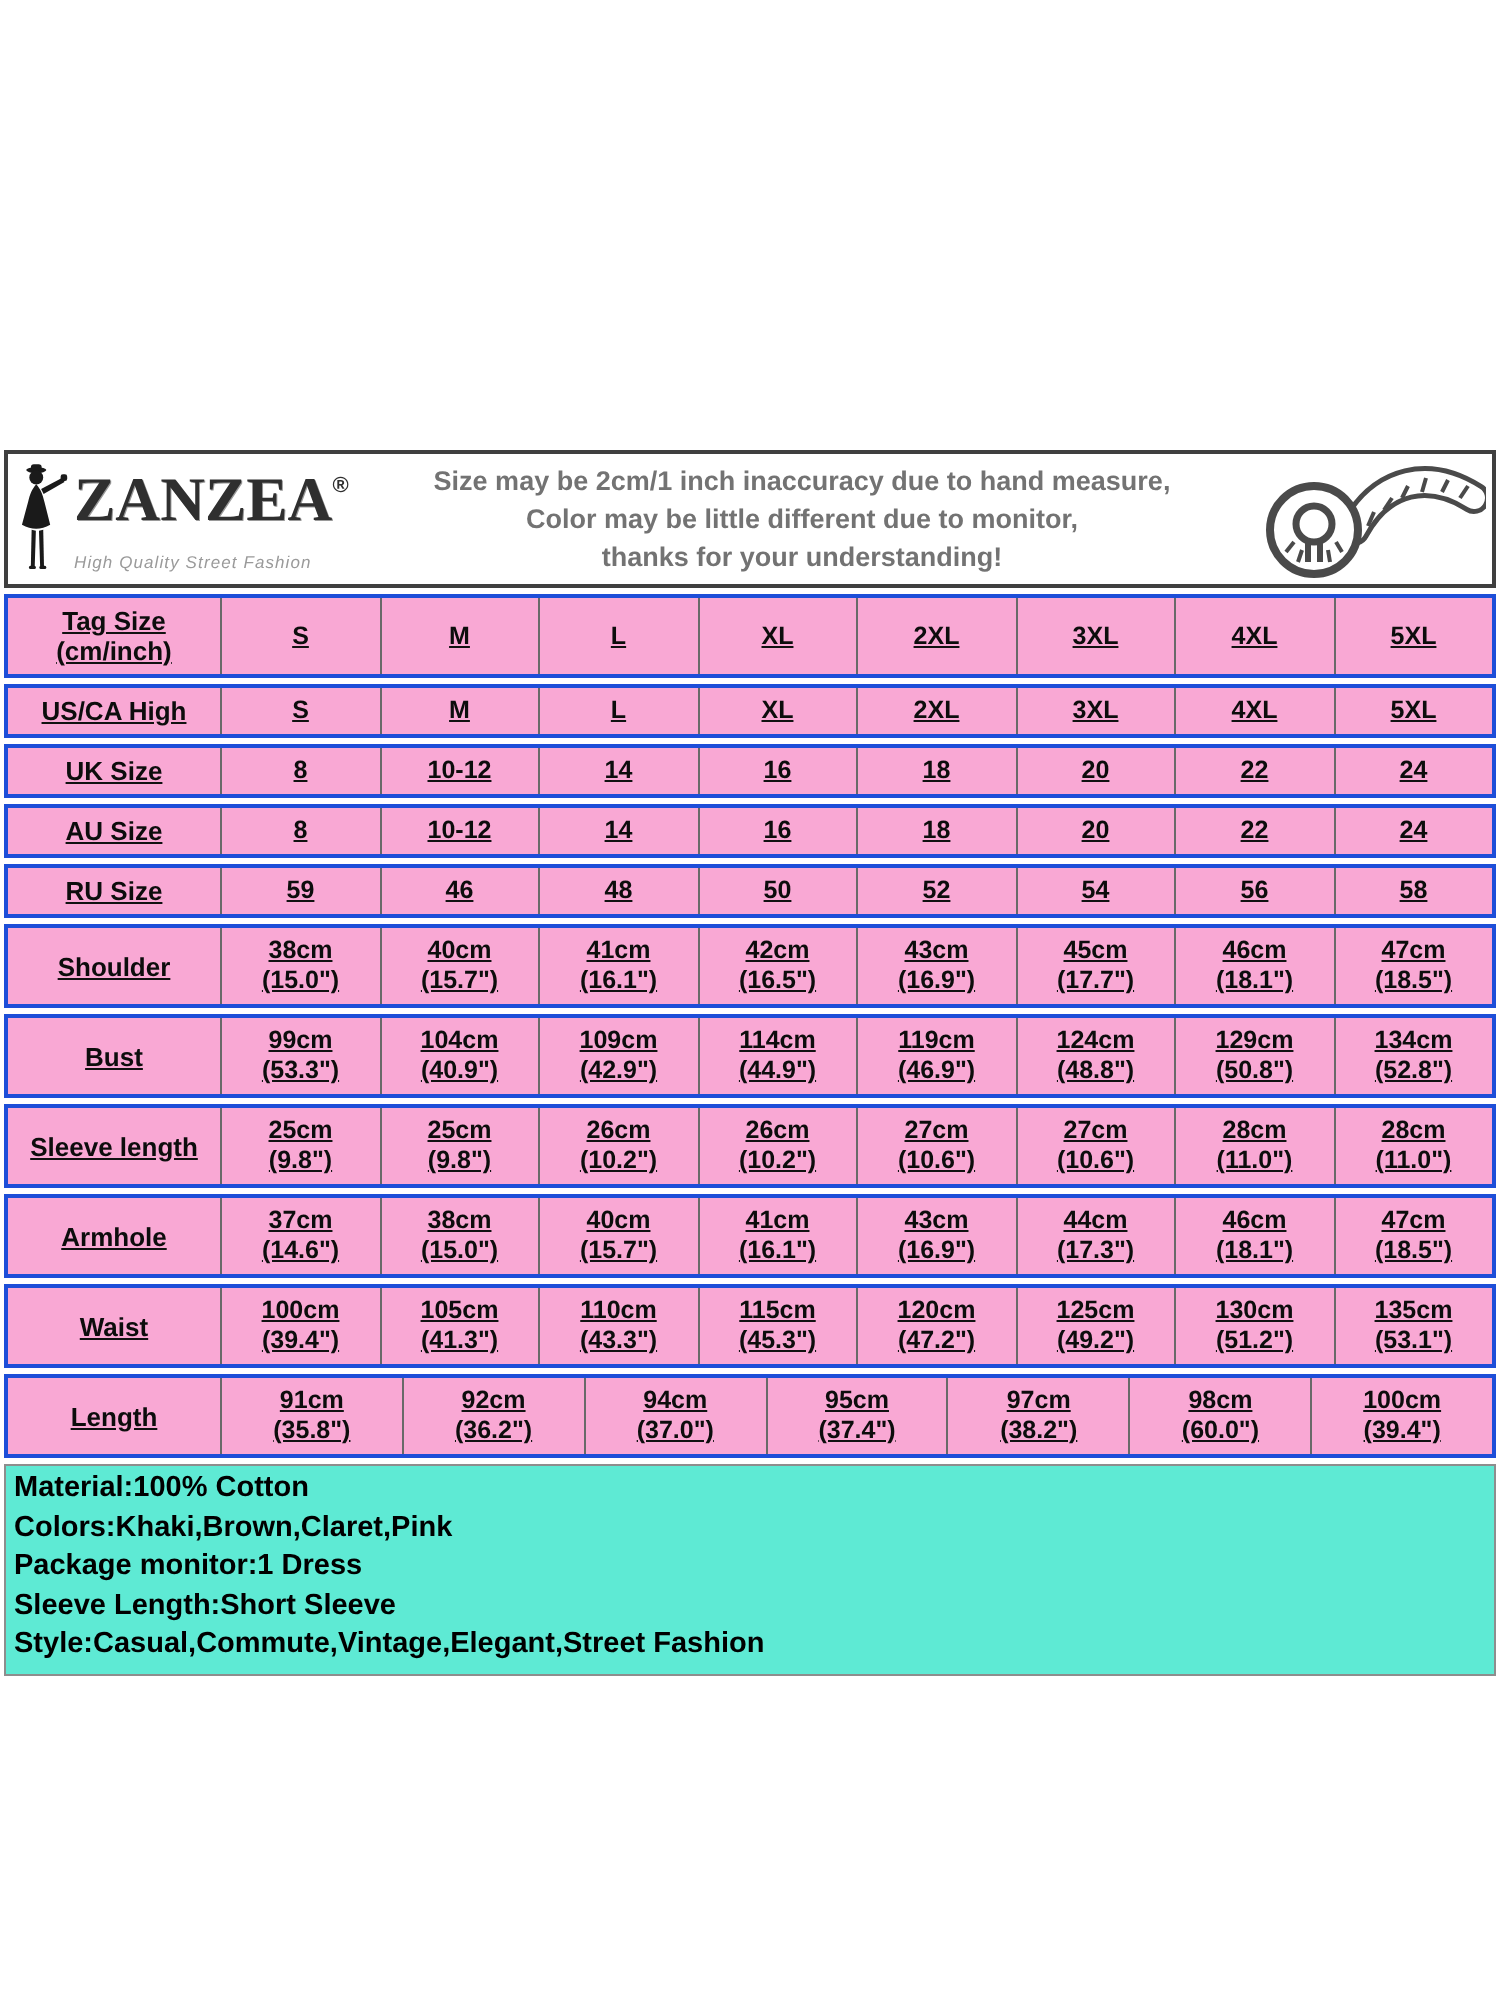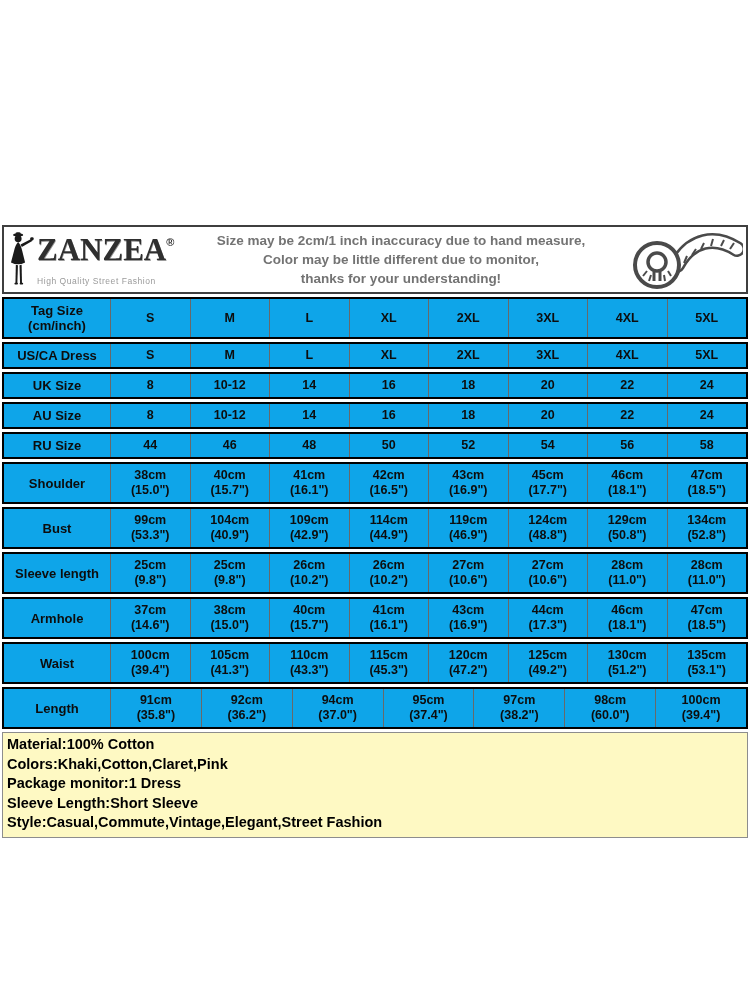--- a/index.html
+++ b/index.html
@@ -17,44 +17,44 @@
   }
   .logo{flex:0 0 180px;display:flex;align-items:center;padding-left:5px;box-sizing:border-box;}
   .logo-figure{width:26px;height:58px;margin-right:2px;flex:0 0 auto;}
   .logo-textwrap{display:flex;flex-direction:column;line-height:1;gap:10px;}
   .brand-line{white-space:nowrap;}
   .brand{
     font-family:"Liberation Serif", serif;font-weight:bold;font-size:31px;
     color:#2f2f2f;letter-spacing:0px;text-shadow:0.5px 0.5px 0 #9a9a9a;
   }
   .reg{font-size:11px;font-weight:bold;vertical-align:14px;color:#2f2f2f;}
-  .tagline{font-size:8.5px;color:#9a9a9a;letter-spacing:0.55px;margin-top:2px;white-space:nowrap;}
+  .tagline{font-size:8.5px;color:#9a9a9a;letter-spacing:0.55px;margin-top:2px;white-space:nowrap;font-style:italic;}
   .disclaimer{
     flex:1;text-align:center;font-weight:bold;font-size:13.5px;line-height:19px;
     color:#737373;white-space:pre-line;padding:0 4px;
   }
   .tape{flex:0 0 128px;display:flex;justify-content:center;align-items:center;}
 
   
   .table{width:100%;}
   .table .row{
-    display:flex;box-sizing:border-box;border:2px solid #000000;
-    background:#0ea5e9;margin-bottom:3px;
+    display:flex;box-sizing:border-box;border:2px solid #1d4ed8;
+    background:#f9a8d4;margin-bottom:3px;text-decoration:underline;
   }
   .cell{
     flex:1 1 0;display:flex;align-items:center;justify-content:center;
     text-align:center;font-weight:bold;font-size:12.5px;line-height:15px;
     padding:4px 1px;white-space:pre-line;border-left:1.5px solid #696969;
     color:#0d0d0d;box-sizing:border-box;
   }
   .label-cell{flex:0 0 106px;border-left:none;font-size:13px;}
 
   
   .details{
-    box-sizing:border-box;border:1.5px solid #8d8d8d;background:#fef9c3;
+    box-sizing:border-box;border:1.5px solid #8d8d8d;background:#5eead4;
     padding:2px 4px 4px 4px;
   }
   .details .line{font-weight:bold;font-size:14.5px;line-height:19.5px;color:#000;}
 </style>
 </head>
 <body>
 
 <div class="sheet">
 
   <div class="band">
@@ -118,21 +118,21 @@
         <div class="cell">S</div>
         <div class="cell">M</div>
         <div class="cell">L</div>
         <div class="cell">XL</div>
         <div class="cell">2XL</div>
         <div class="cell">3XL</div>
         <div class="cell">4XL</div>
         <div class="cell">5XL</div>
       </div>
       <div class="row">
-        <div class="cell label-cell">US/CA Dress</div>
+        <div class="cell label-cell">US/CA High</div>
         <div class="cell">S</div>
         <div class="cell">M</div>
         <div class="cell">L</div>
         <div class="cell">XL</div>
         <div class="cell">2XL</div>
         <div class="cell">3XL</div>
         <div class="cell">4XL</div>
         <div class="cell">5XL</div>
       </div>
       <div class="row">
@@ -152,21 +152,21 @@
         <div class="cell">10-12</div>
         <div class="cell">14</div>
         <div class="cell">16</div>
         <div class="cell">18</div>
         <div class="cell">20</div>
         <div class="cell">22</div>
         <div class="cell">24</div>
       </div>
       <div class="row">
         <div class="cell label-cell">RU Size</div>
-        <div class="cell">44</div>
+        <div class="cell">59</div>
         <div class="cell">46</div>
         <div class="cell">48</div>
         <div class="cell">50</div>
         <div class="cell">52</div>
         <div class="cell">54</div>
         <div class="cell">56</div>
         <div class="cell">58</div>
       </div>
       <div class="row">
         <div class="cell label-cell">Shoulder</div>
@@ -277,19 +277,19 @@
 (38.2")</div>
         <div class="cell">98cm
 (60.0")</div>
         <div class="cell">100cm
 (39.4")</div>
       </div>
     </div>
 
   <div class="details">
       <div class="line">Material:100% Cotton</div>
-      <div class="line">Colors:Khaki,Cotton,Claret,Pink</div>
+      <div class="line">Colors:Khaki,Brown,Claret,Pink</div>
       <div class="line">Package monitor:1 Dress</div>
       <div class="line">Sleeve Length:Short Sleeve</div>
       <div class="line">Style:Casual,Commute,Vintage,Elegant,Street Fashion</div>
     </div>
 
 </div>
 
 </body></html>

